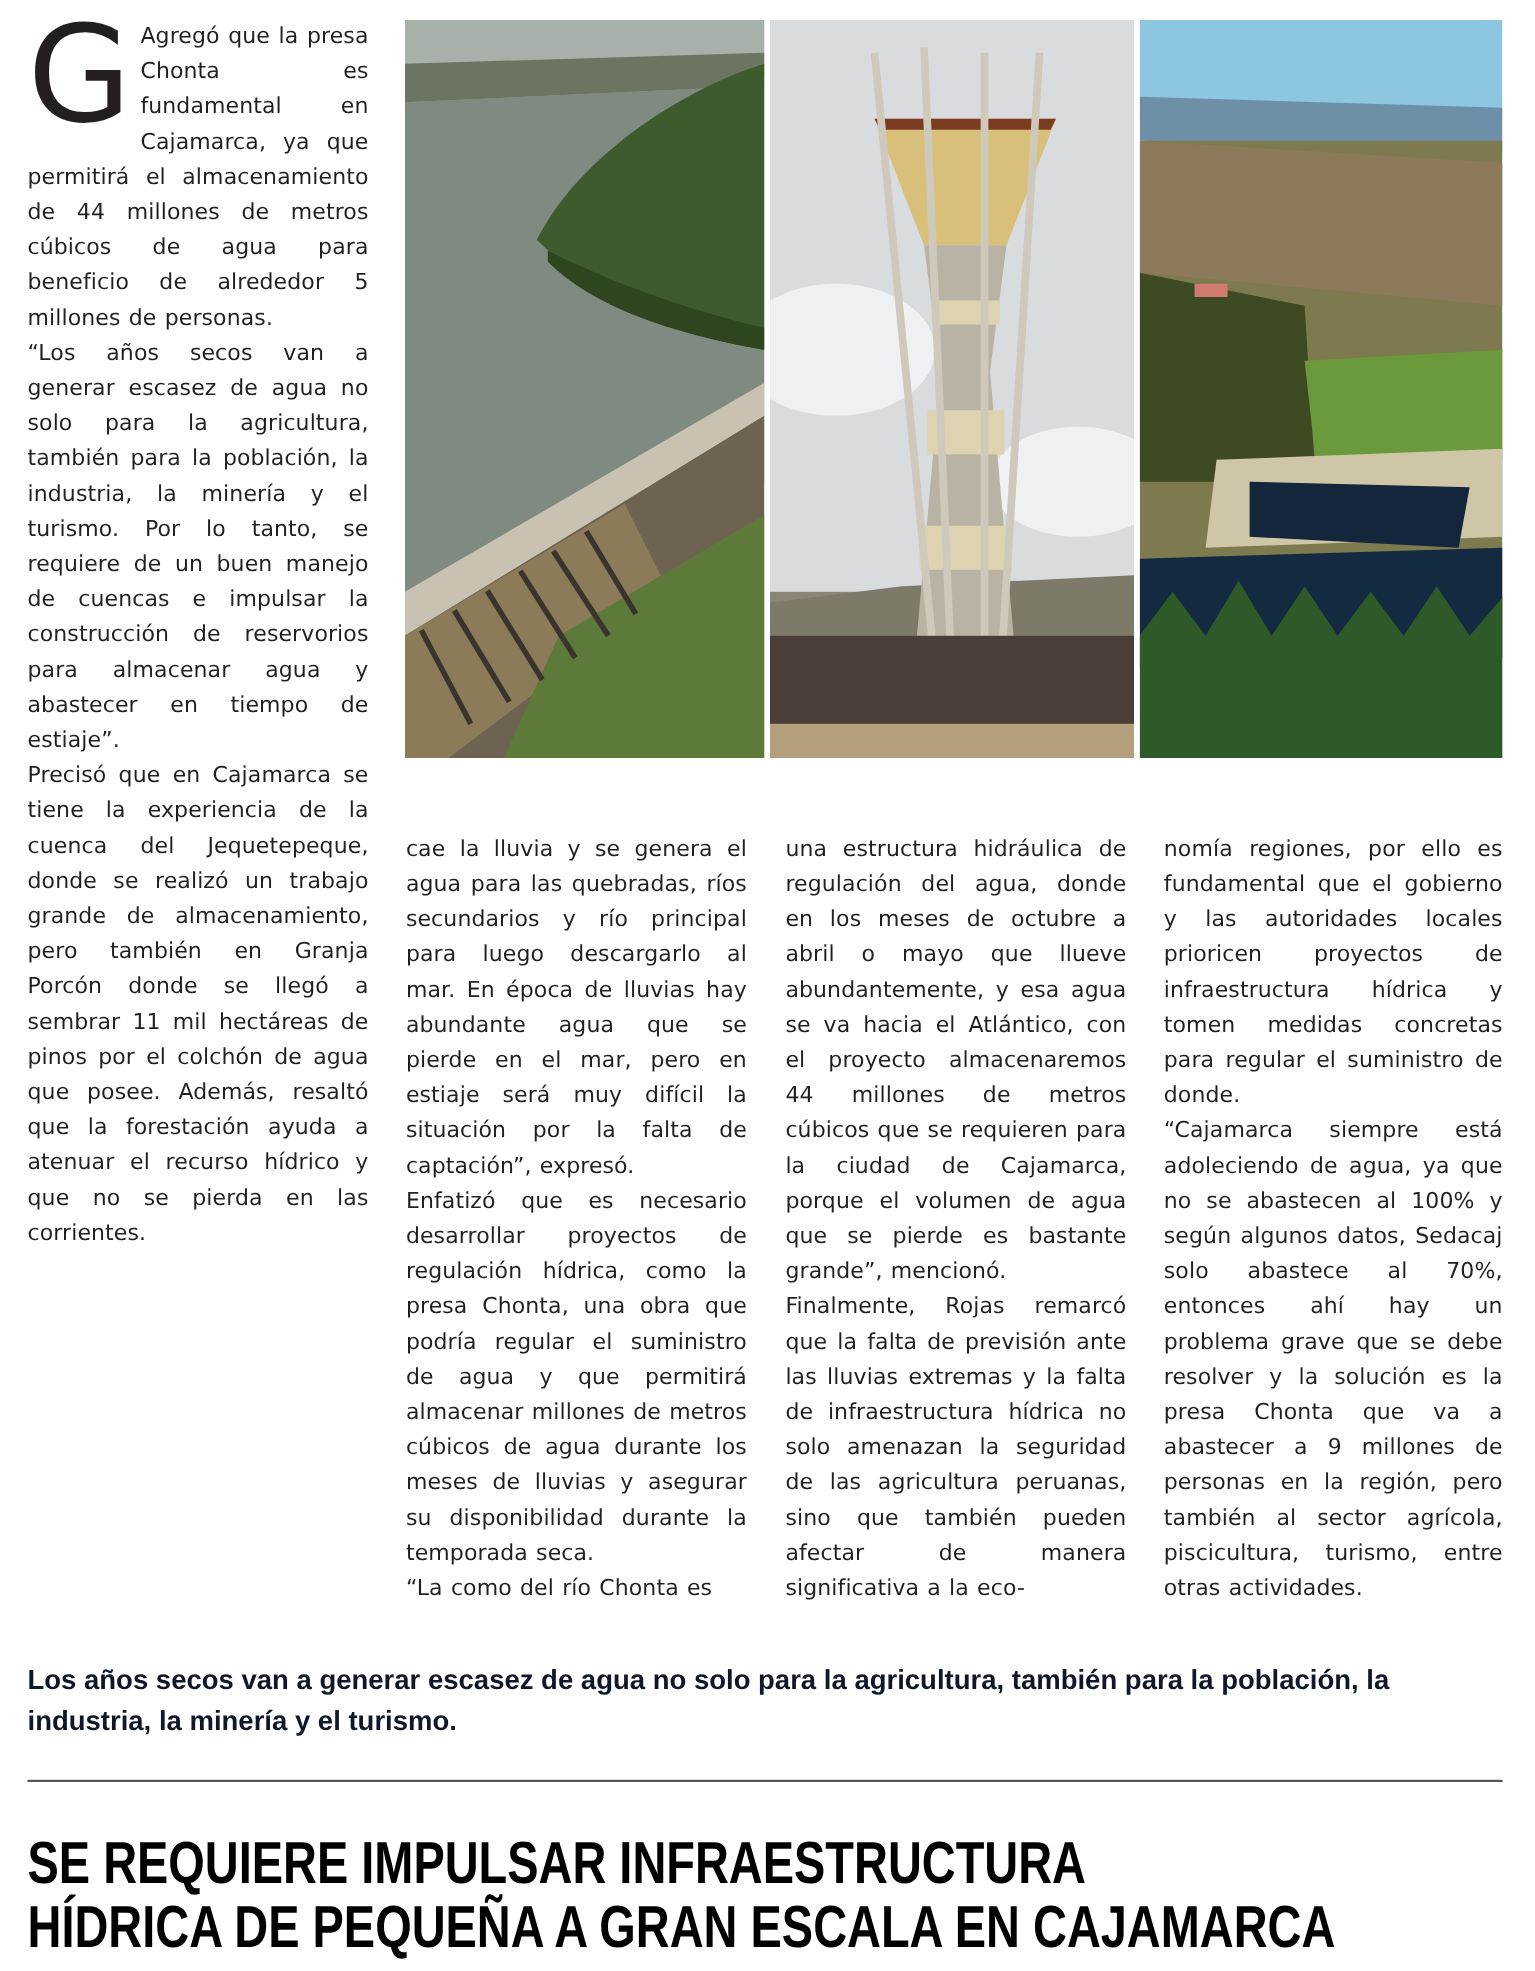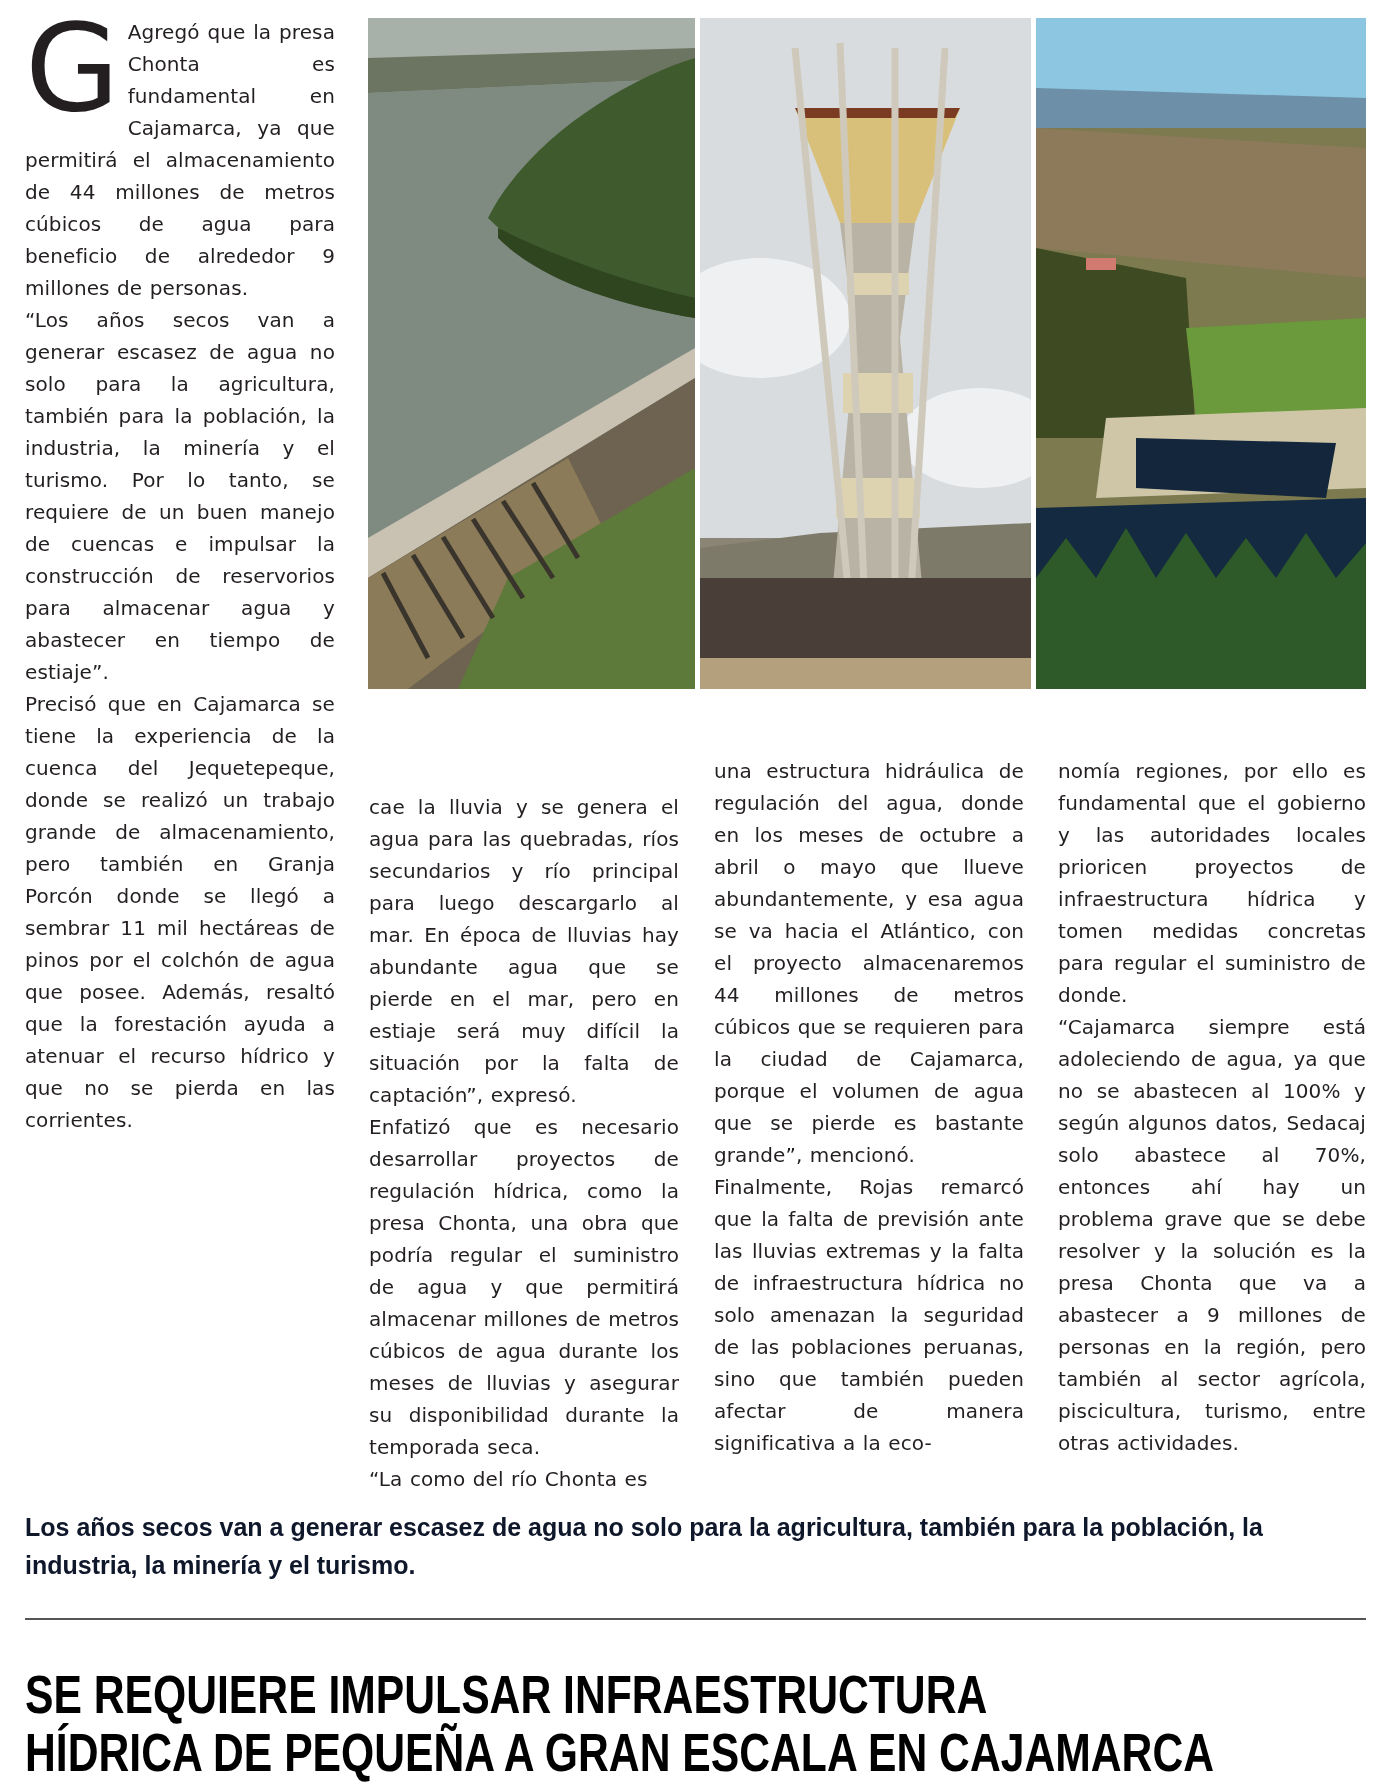--- a/index.html
+++ b/index.html
@@ -2,21 +2,21 @@
 <html><head>
 <meta charset="utf-8">
 <style>
   html, body { margin: 0; padding: 0; background: #ffffff; }
   body { width: 1395px; height: 1792px; position: relative; overflow: hidden;
          font-family: "DejaVu Sans", sans-serif; color: #231f20; }
   .col { position: absolute; font-size: 20px; line-height: 32px; text-align: justify;
          letter-spacing: 0.1px; word-spacing: 1px; }
   .col p { margin: 0; }
   #col1 { left: 25px; top: 16px; width: 310px; }
-  #col2 { left: 369px; top: 755px; width: 310px; margin-top: 36px; }
+  #col2 { left: 369px; top: 755px; width: 310px; }
   #col3 { left: 714px; top: 755px; width: 310px; }
   #col4 { left: 1058px; top: 755px; width: 308px; }
   .dropcap { float: left; font-size: 122px; line-height: 92px; height: 92px;
              margin: 6px 8px 0 0; font-family: "DejaVu Sans", sans-serif; font-weight: normal; color: #231f20; }
   .photo { position: absolute; top: 18px; height: 671px; overflow: hidden; }
   #photo-dam { left: 368px; width: 327px; }
   #photo-tower { left: 700px; width: 331px; }
   #photo-reservoir { left: 1036px; width: 330px; }
   .photo svg { width: 100%; height: 100%; display: block; }
   #pullquote { position: absolute; left: 25px; top: 1508px; width: 1340px;
@@ -27,21 +27,21 @@
               font-family: "Liberation Sans", sans-serif; font-weight: bold; font-size: 54px;
               line-height: 58px; color: #000000; transform: scaleX(0.79); transform-origin: left top;
               white-space: nowrap; }
   #headline div { margin: 0; }
 </style>
 </head>
 <body>
 
 <div id="col1" class="col">
   <span class="dropcap">G</span>
-  <p>Agregó que la presa Chonta es fundamental en Cajamarca, ya que permitirá el almacenamiento de 44 millones de metros cúbicos de agua para beneficio de alrededor 9 millones de personas.</p>
+  <p>Agregó que la presa Chonta es fundamental en Cajamarca, ya que permitirá el almacenamiento de 44 millones de metros cúbicos de agua para beneficio de alrededor 5 millones de personas.</p>
   <p>“Los años secos van a generar escasez de agua no solo para la agricultura, también para la población, la industria, la minería y el turismo. Por lo tanto, se requiere de un buen manejo de cuencas e impulsar la construcción de reservorios para almacenar agua y abastecer en tiempo de estiaje”.</p>
   <p>Precisó que en Cajamarca se tiene la experiencia de la cuenca del Jequetepeque, donde se realizó un trabajo grande de almacenamiento, pero también en Granja Porcón donde se llegó a sembrar 11 mil hectáreas de pinos por el colchón de agua que posee. Además, resaltó que la forestación ayuda a atenuar el recurso hídrico y que no se pierda en las corrientes.</p>
 </div>
 
 <div id="photo-dam" class="photo">
   <svg viewBox="0 0 327 671" preserveAspectRatio="none">
     <rect x="0" y="0" width="327" height="671" fill="#8d9a8f"></rect>
     <rect x="0" y="0" width="327" height="50" fill="#a7b0a9"></rect>
     <path d="M0 40 L327 30 L327 60 L0 75 Z" fill="#6c7561"></path>
     <path d="M0 75 L327 60 L327 420 L0 520 Z" fill="#7f8a80"></path>
@@ -105,21 +105,21 @@
 </div>
 
 <div id="col2" class="col">
   <p>cae la lluvia y se genera el agua para las quebradas, ríos secundarios y río principal para luego descargarlo al mar. En época de lluvias hay abundante agua que se pierde en el mar, pero en estiaje será muy difícil la situación por la falta de captación”, expresó.</p>
   <p>Enfatizó que es necesario desarrollar proyectos de regulación hídrica, como la presa Chonta, una obra que podría regular el suministro de agua y que permitirá almacenar millones de metros cúbicos de agua durante los meses de lluvias y asegurar su disponibilidad durante la temporada seca.</p>
   <p>“La como del río Chonta es</p>
 </div>
 
 <div id="col3" class="col">
   <p>una estructura hidráulica de regulación del agua, donde en los meses de octubre a abril o mayo que llueve abundantemente, y esa agua se va hacia el Atlántico, con el proyecto almacenaremos 44 millones de metros cúbicos que se requieren para la ciudad de Cajamarca, porque el volumen de agua que se pierde es bastante grande”, mencionó.</p>
-  <p>Finalmente, Rojas remarcó que la falta de previsión ante las lluvias extremas y la falta de infraestructura hídrica no solo amenazan la seguridad de las poblaciones peruanas, sino que también pueden afectar de manera significativa a la eco-</p>
+  <p>Finalmente, Rojas remarcó que la falta de previsión ante las lluvias extremas y la falta de infraestructura hídrica no solo amenazan la seguridad de las agricultura peruanas, sino que también pueden afectar de manera significativa a la eco-</p>
 </div>
 
 <div id="col4" class="col">
   <p>nomía regiones, por ello es fundamental que el gobierno y las autoridades locales prioricen proyectos de infraestructura hídrica y tomen medidas concretas para regular el suministro de donde.</p>
   <p>“Cajamarca siempre está adoleciendo de agua, ya que no se abastecen al 100% y según algunos datos, Sedacaj solo abastece al 70%, entonces ahí hay un problema grave que se debe resolver y la solución es la presa Chonta que va a abastecer a 9 millones de personas en la región, pero también al sector agrícola, piscicultura, turismo, entre otras actividades.</p>
 </div>
 
 <div id="pullquote">Los años secos van a generar escasez de agua no solo para la agricultura, también para la población, la industria, la minería y el turismo.</div>
 
 <div id="rule"></div>

